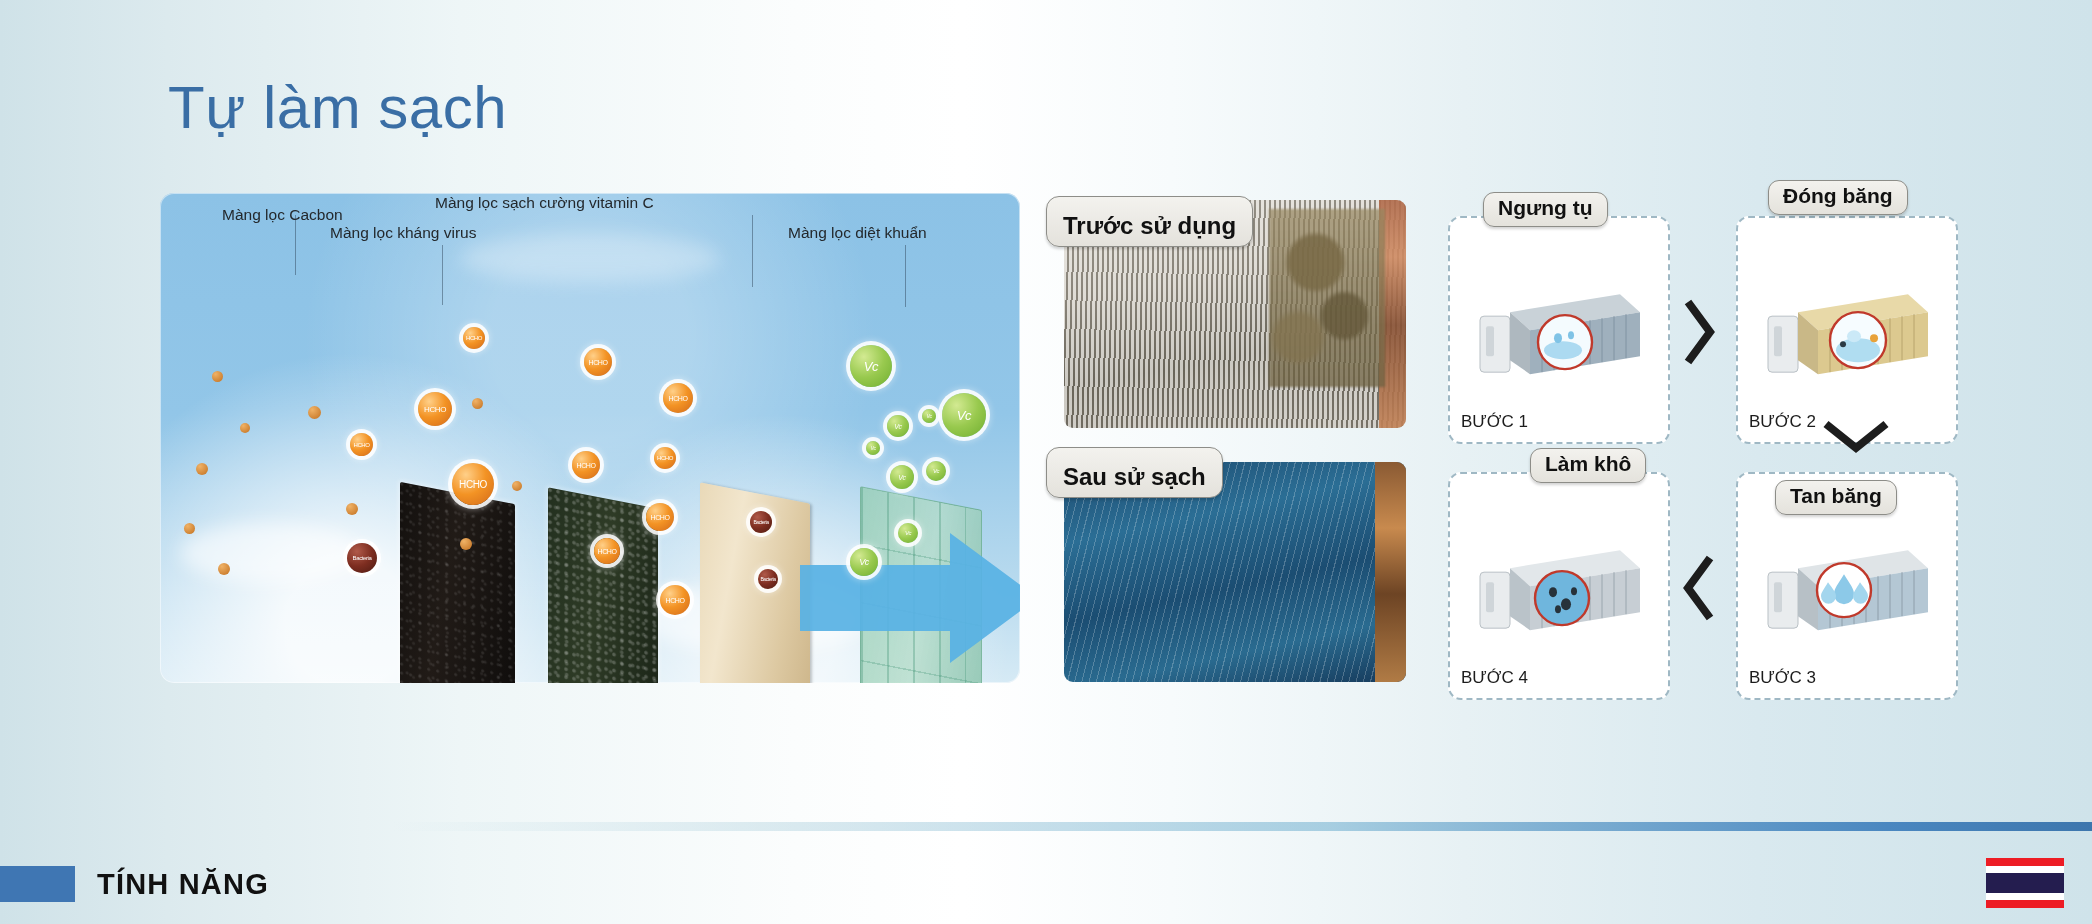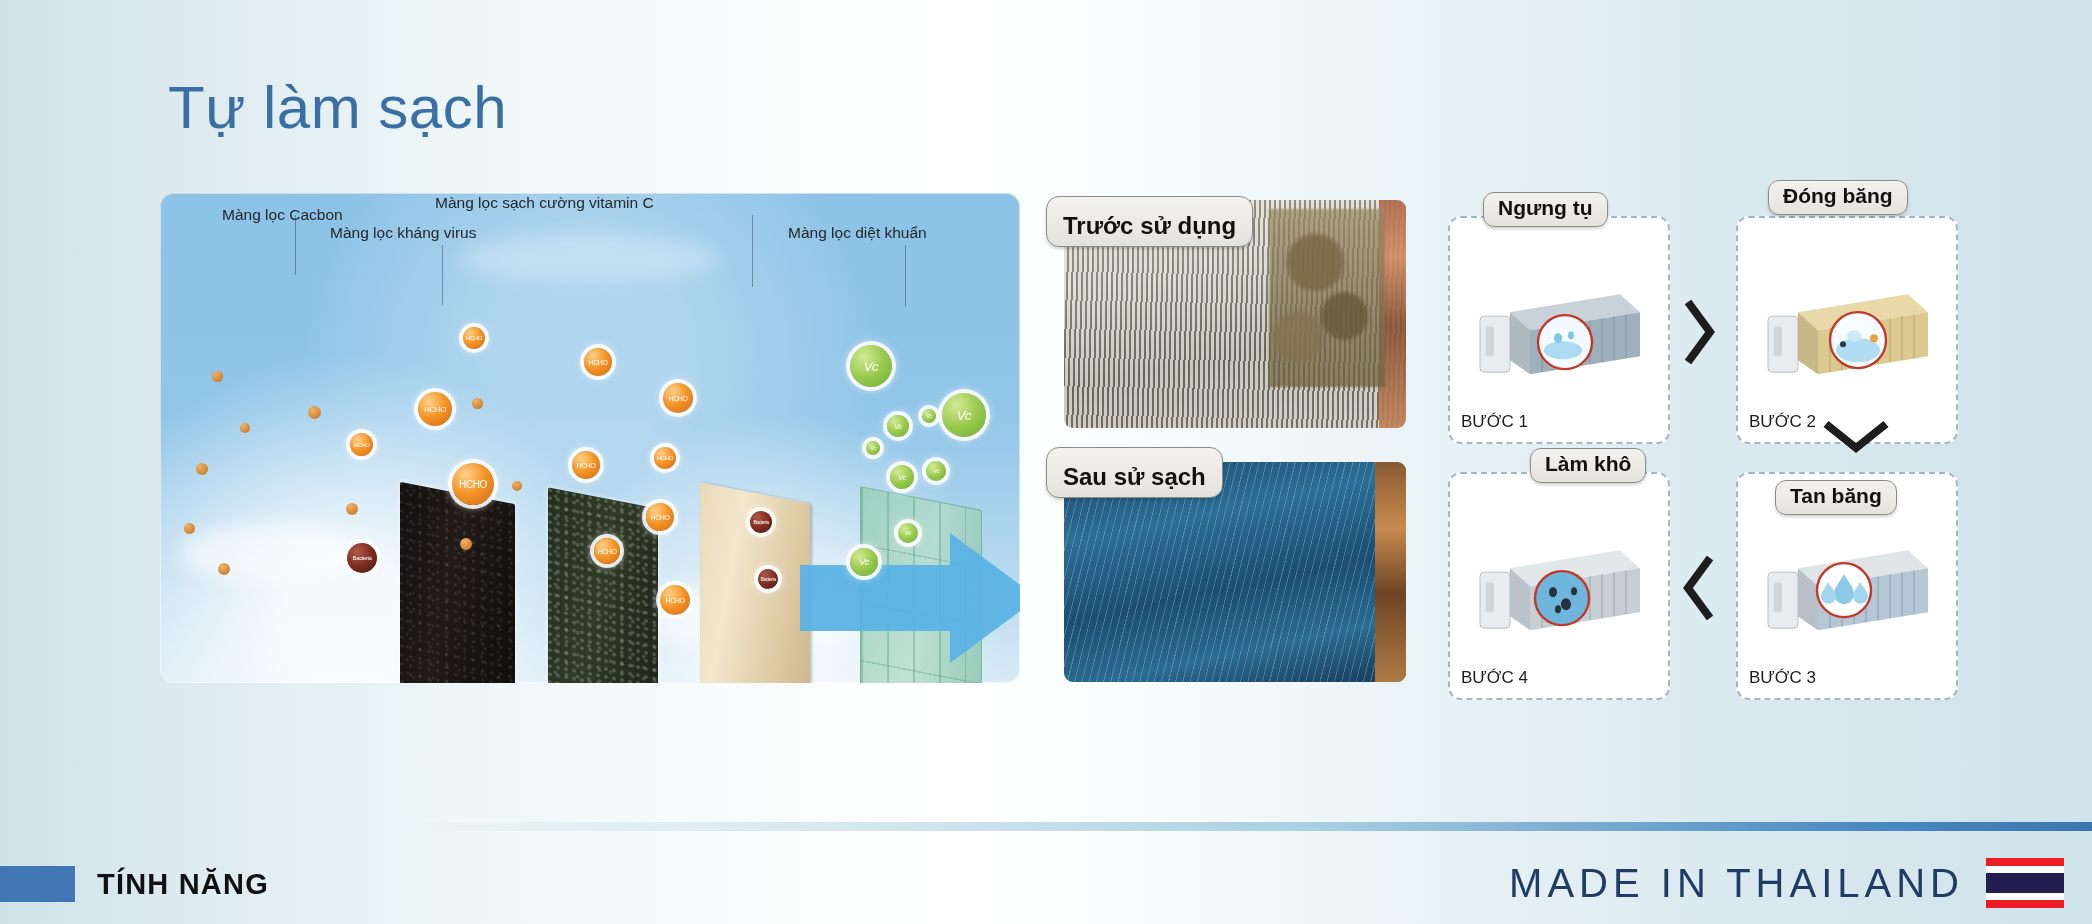--- a/index.html
+++ b/index.html
@@ -448,19 +448,18 @@
 </svg>
 
 <div class="divider"></div>
 
 <div class="footer-left">
   <div class="blue-block"></div>
   <div class="footer-left-text">TÍNH NĂNG</div>
 </div>
 
 <div class="footer-right">
-  <div class="made-text">MADE IN THAILAND</div>
   <svg class="thai-flag" viewBox="0 0 78 50">
     <rect x="0" y="0" width="78" height="50" fill="#ED1C24"></rect>
     <rect x="0" y="8" width="78" height="34" fill="#ffffff"></rect>
     <rect x="0" y="15" width="78" height="20" fill="#241D4F"></rect>
   </svg>
 </div>
 
 </body></html>

